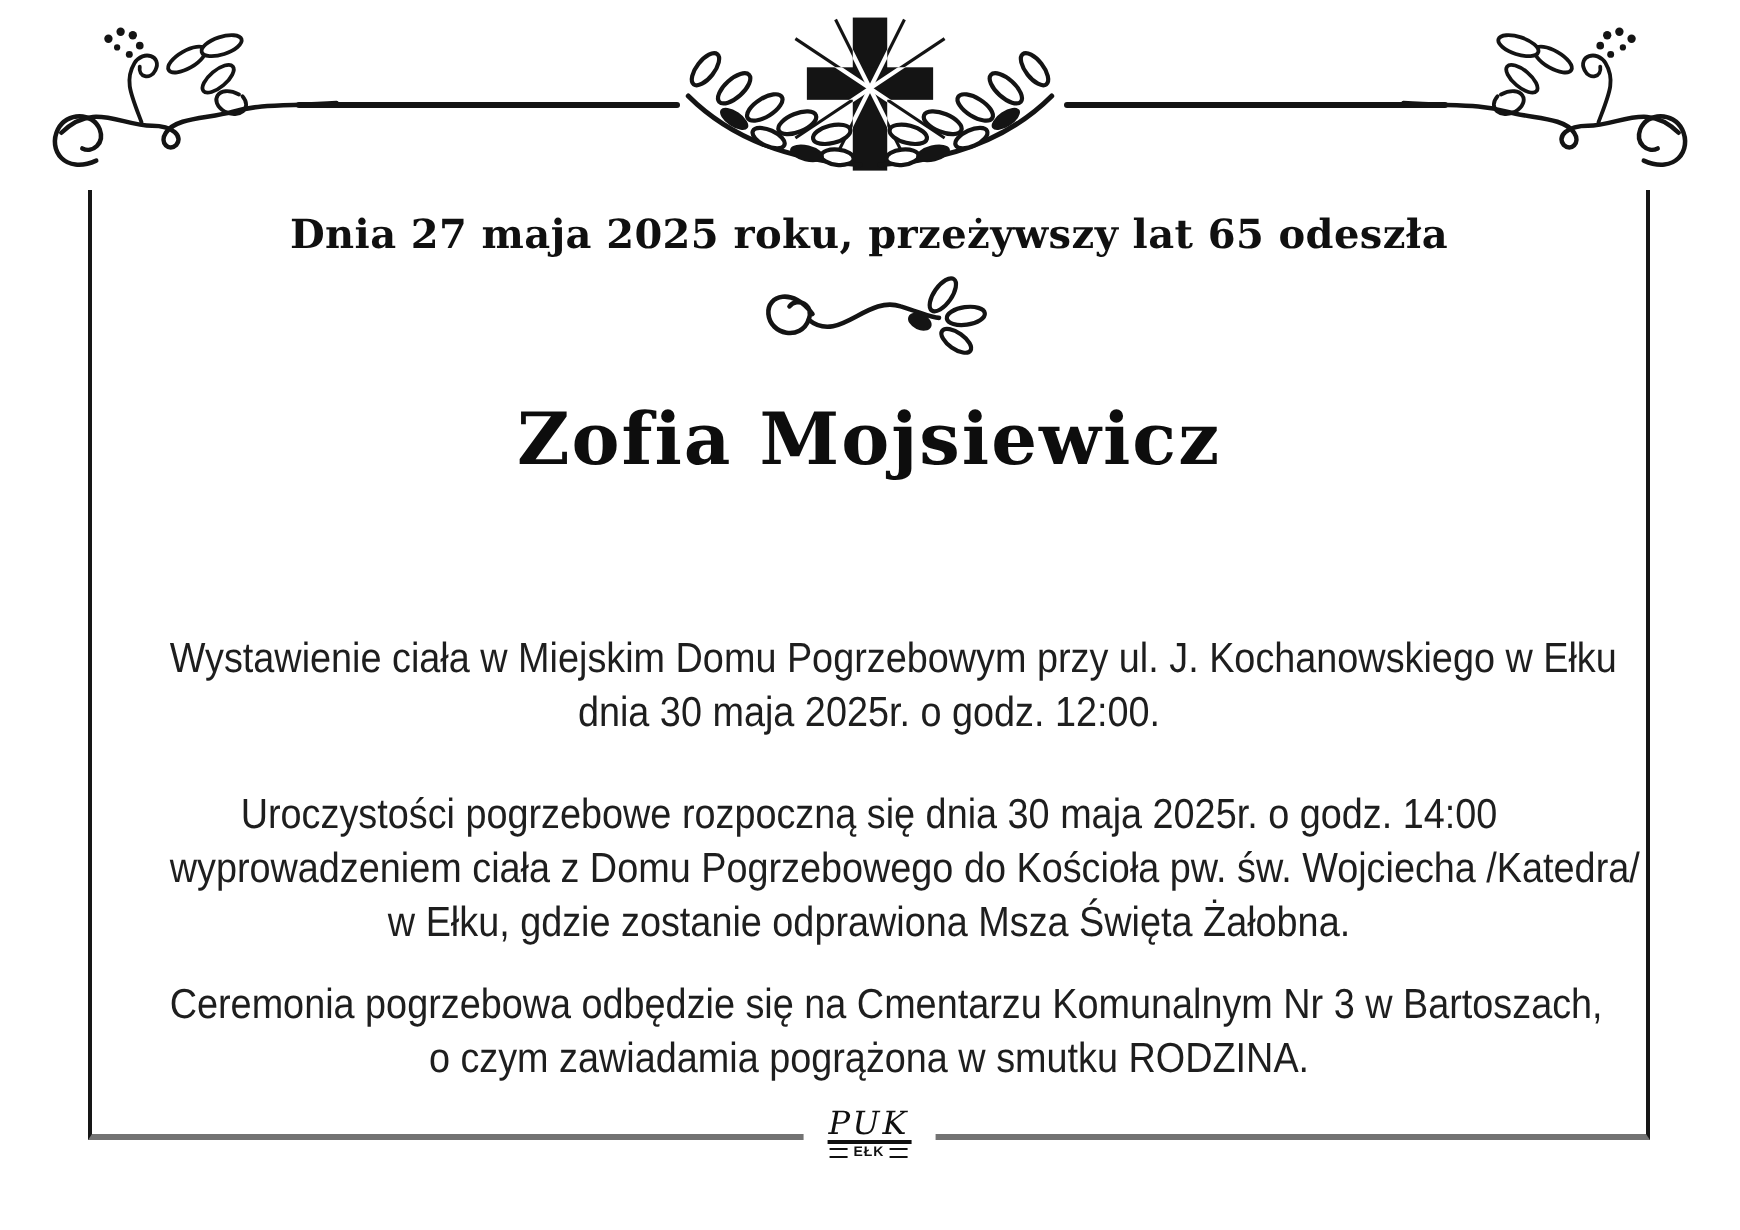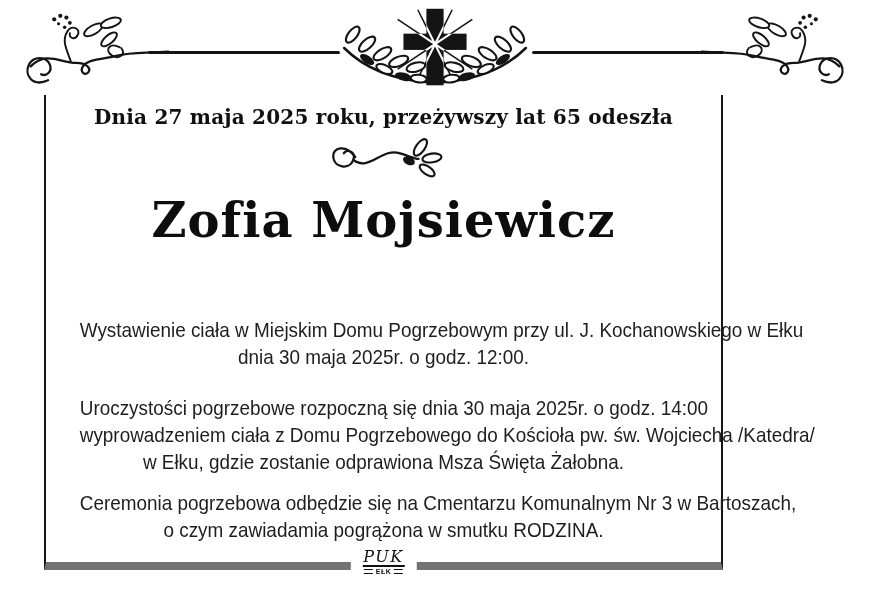--- a/index.html
+++ b/index.html
@@ -13,35 +13,35 @@
   .band svg { position:absolute; color:#141414; }
   .fl-left  { left:22px;  top:10px; width:148px; height:84px; }
   .fl-right { left:700px; top:10px; width:148px; height:84px; transform:scaleX(-1); }
   .center-orn { left:330px; top:4px; width:210px; height:88px; }
   .connector { position:absolute; top:51px; height:3px; background:#141414; border-radius:2px; }
   .conn-left  { left:148px; width:192px; }
   .conn-right { left:532px; width:192px; }
 
   
   .frame {
-    position:absolute; left:44px; top:95px; width:679px; height:475px;
-    border-left:2.5px solid #161616; border-right:2.5px solid #161616; border-bottom:8px solid #737373;
+    position:absolute; left:44px; top:95px; width:781px; height:475px;
+    border-left:2.5px solid #161616; border-right:2.5px solid #161616; border-bottom:3px solid #737373;
     box-sizing:border-box; text-align:center;
   }
 
   .date-line {
     margin-top:9px; font-family:"DejaVu Serif", serif; font-weight:700;
     font-size:20px; line-height:26px; letter-spacing:0.2px; color:#101010;
   }
 
   .vine { display:block; margin:4px auto 0; width:118px; height:46px; color:#141414; }
 
   .name {
     margin-top:10px; font-family:"DejaVu Serif", serif; font-weight:700;
-    font-size:48px; line-height:60px; letter-spacing:1px; color:#0d0d0d;
+    font-size:36px; line-height:60px; letter-spacing:1px; color:#0d0d0d;
   }
 
   .para { color:#1e1e1e; font-size:21px; line-height:27px; transform:scaleX(0.9); transform-origin:50% 0; }
   .para .ln { white-space:nowrap; }
   .para-1 { margin-top:66px; }
   .para-2 { margin-top:24px; }
   .para-3 { margin-top:14px; }
 
   
   .logo {

